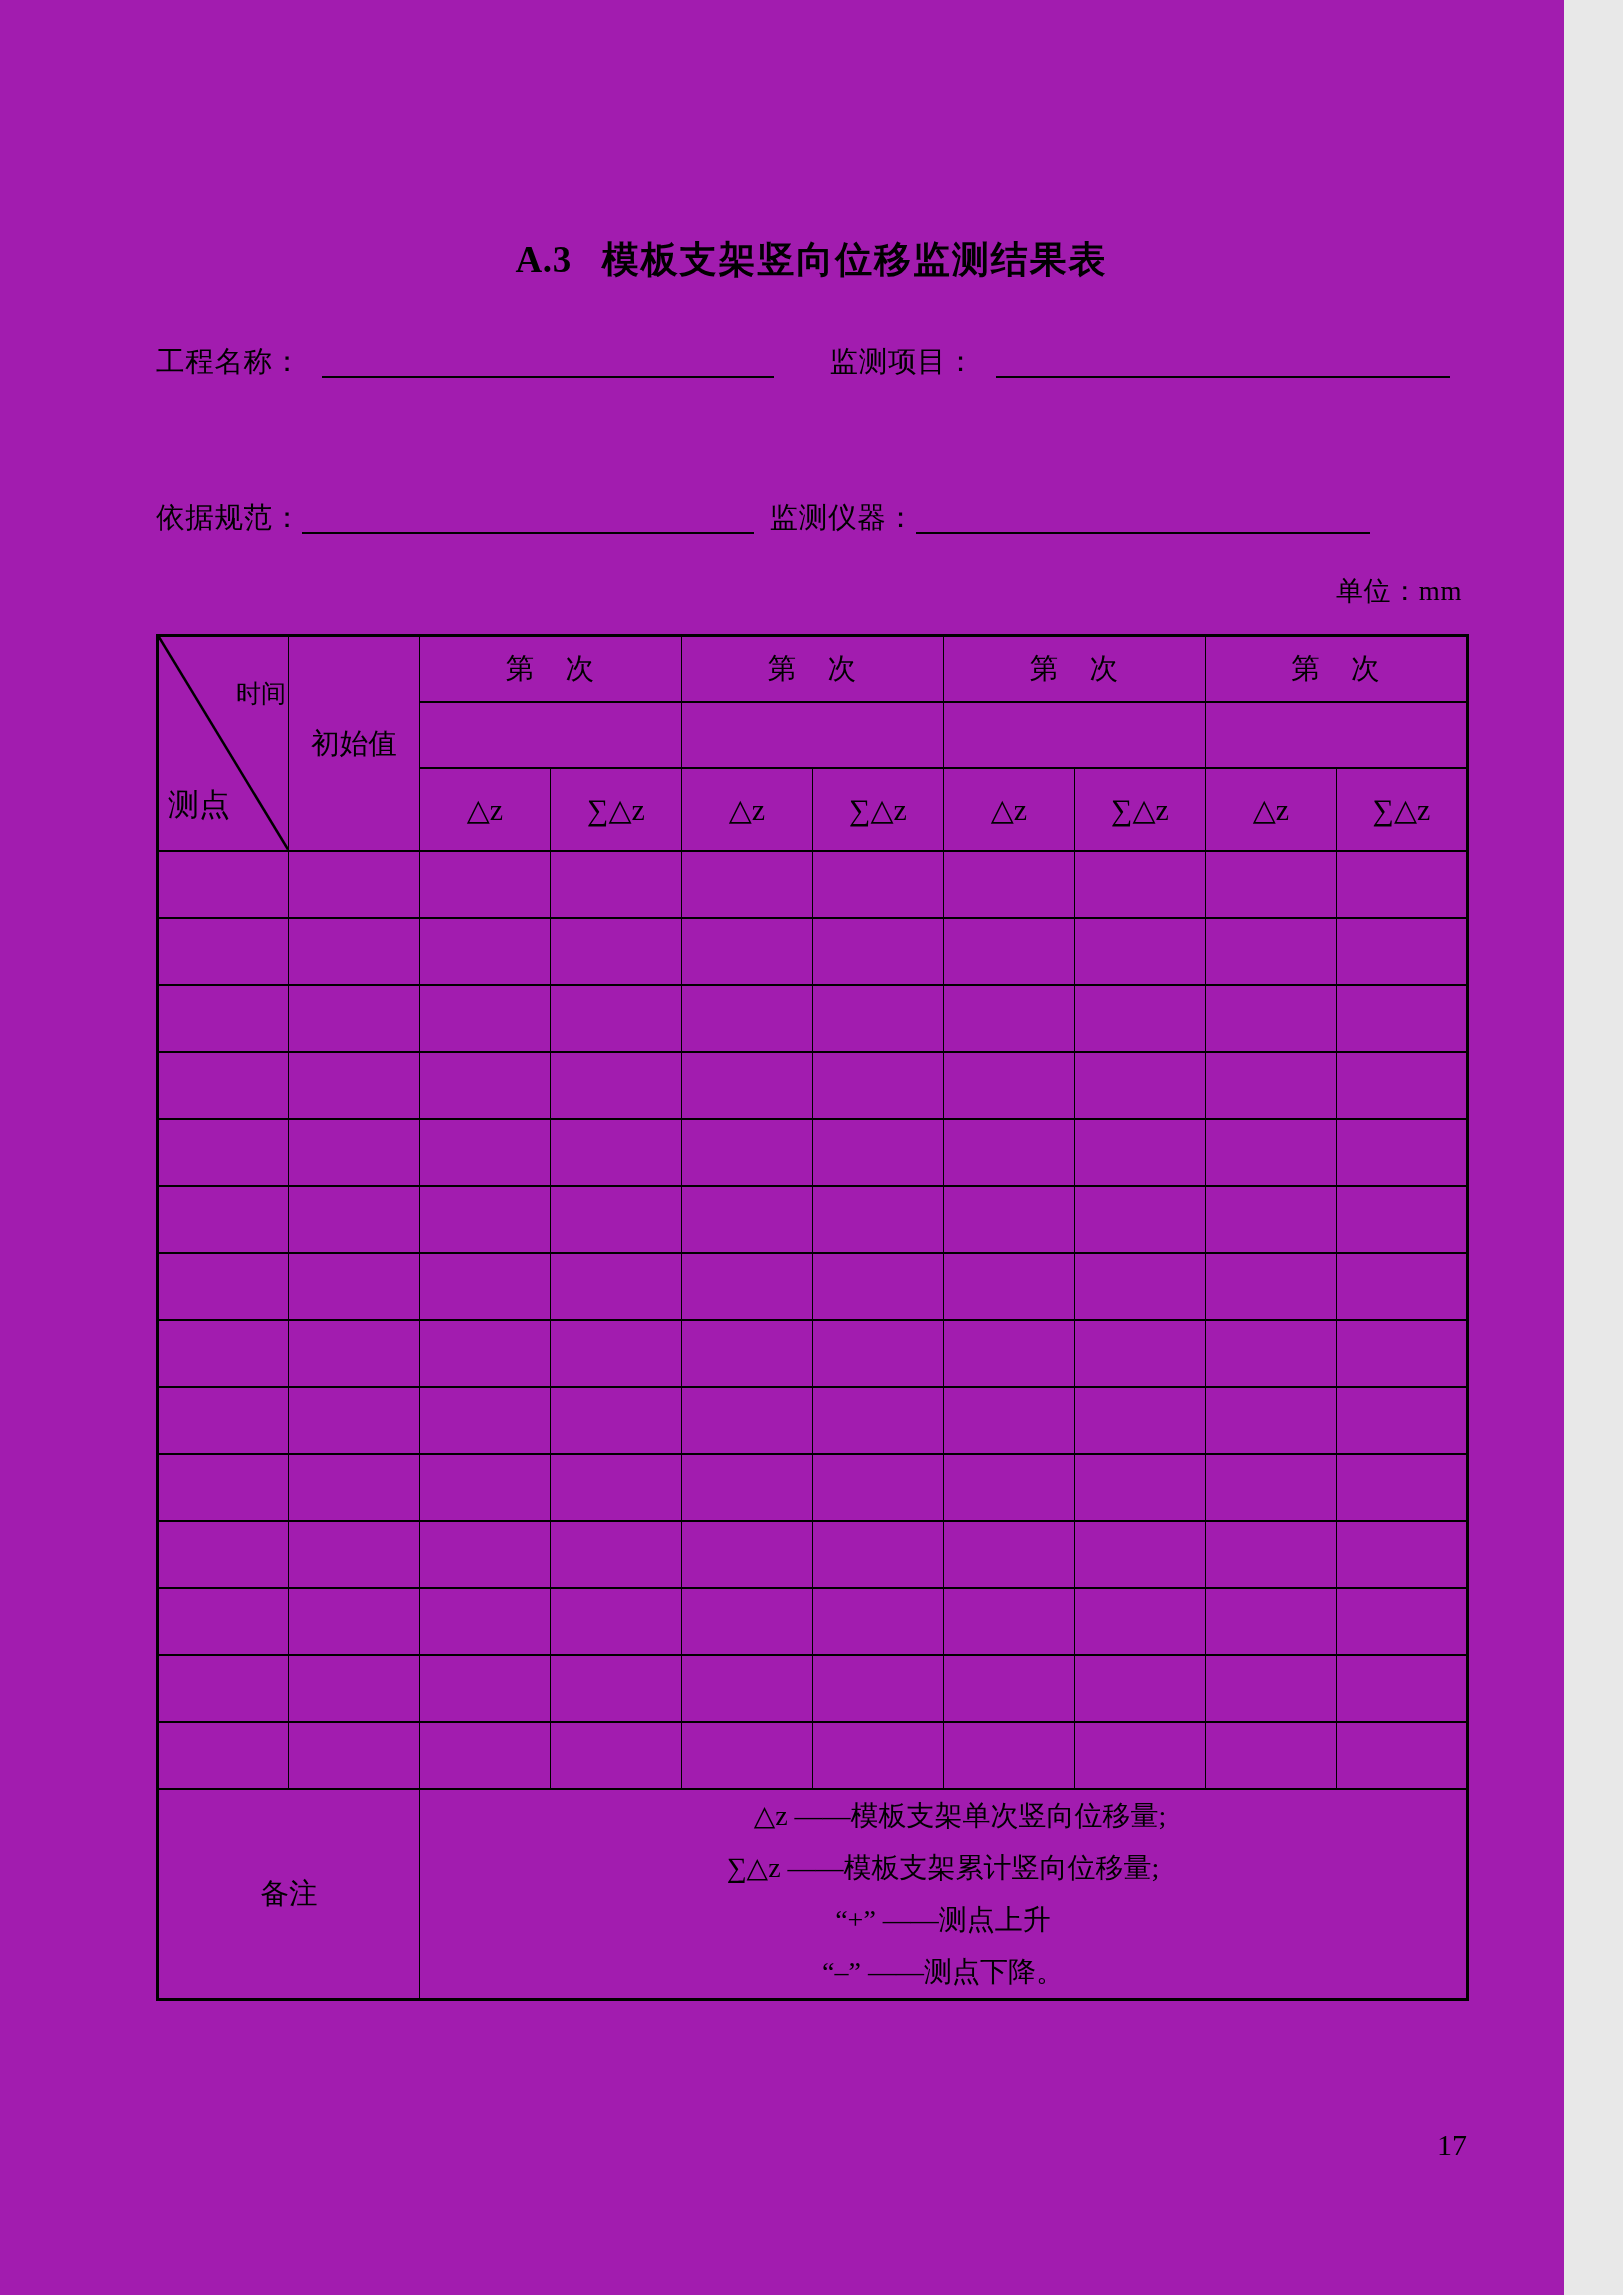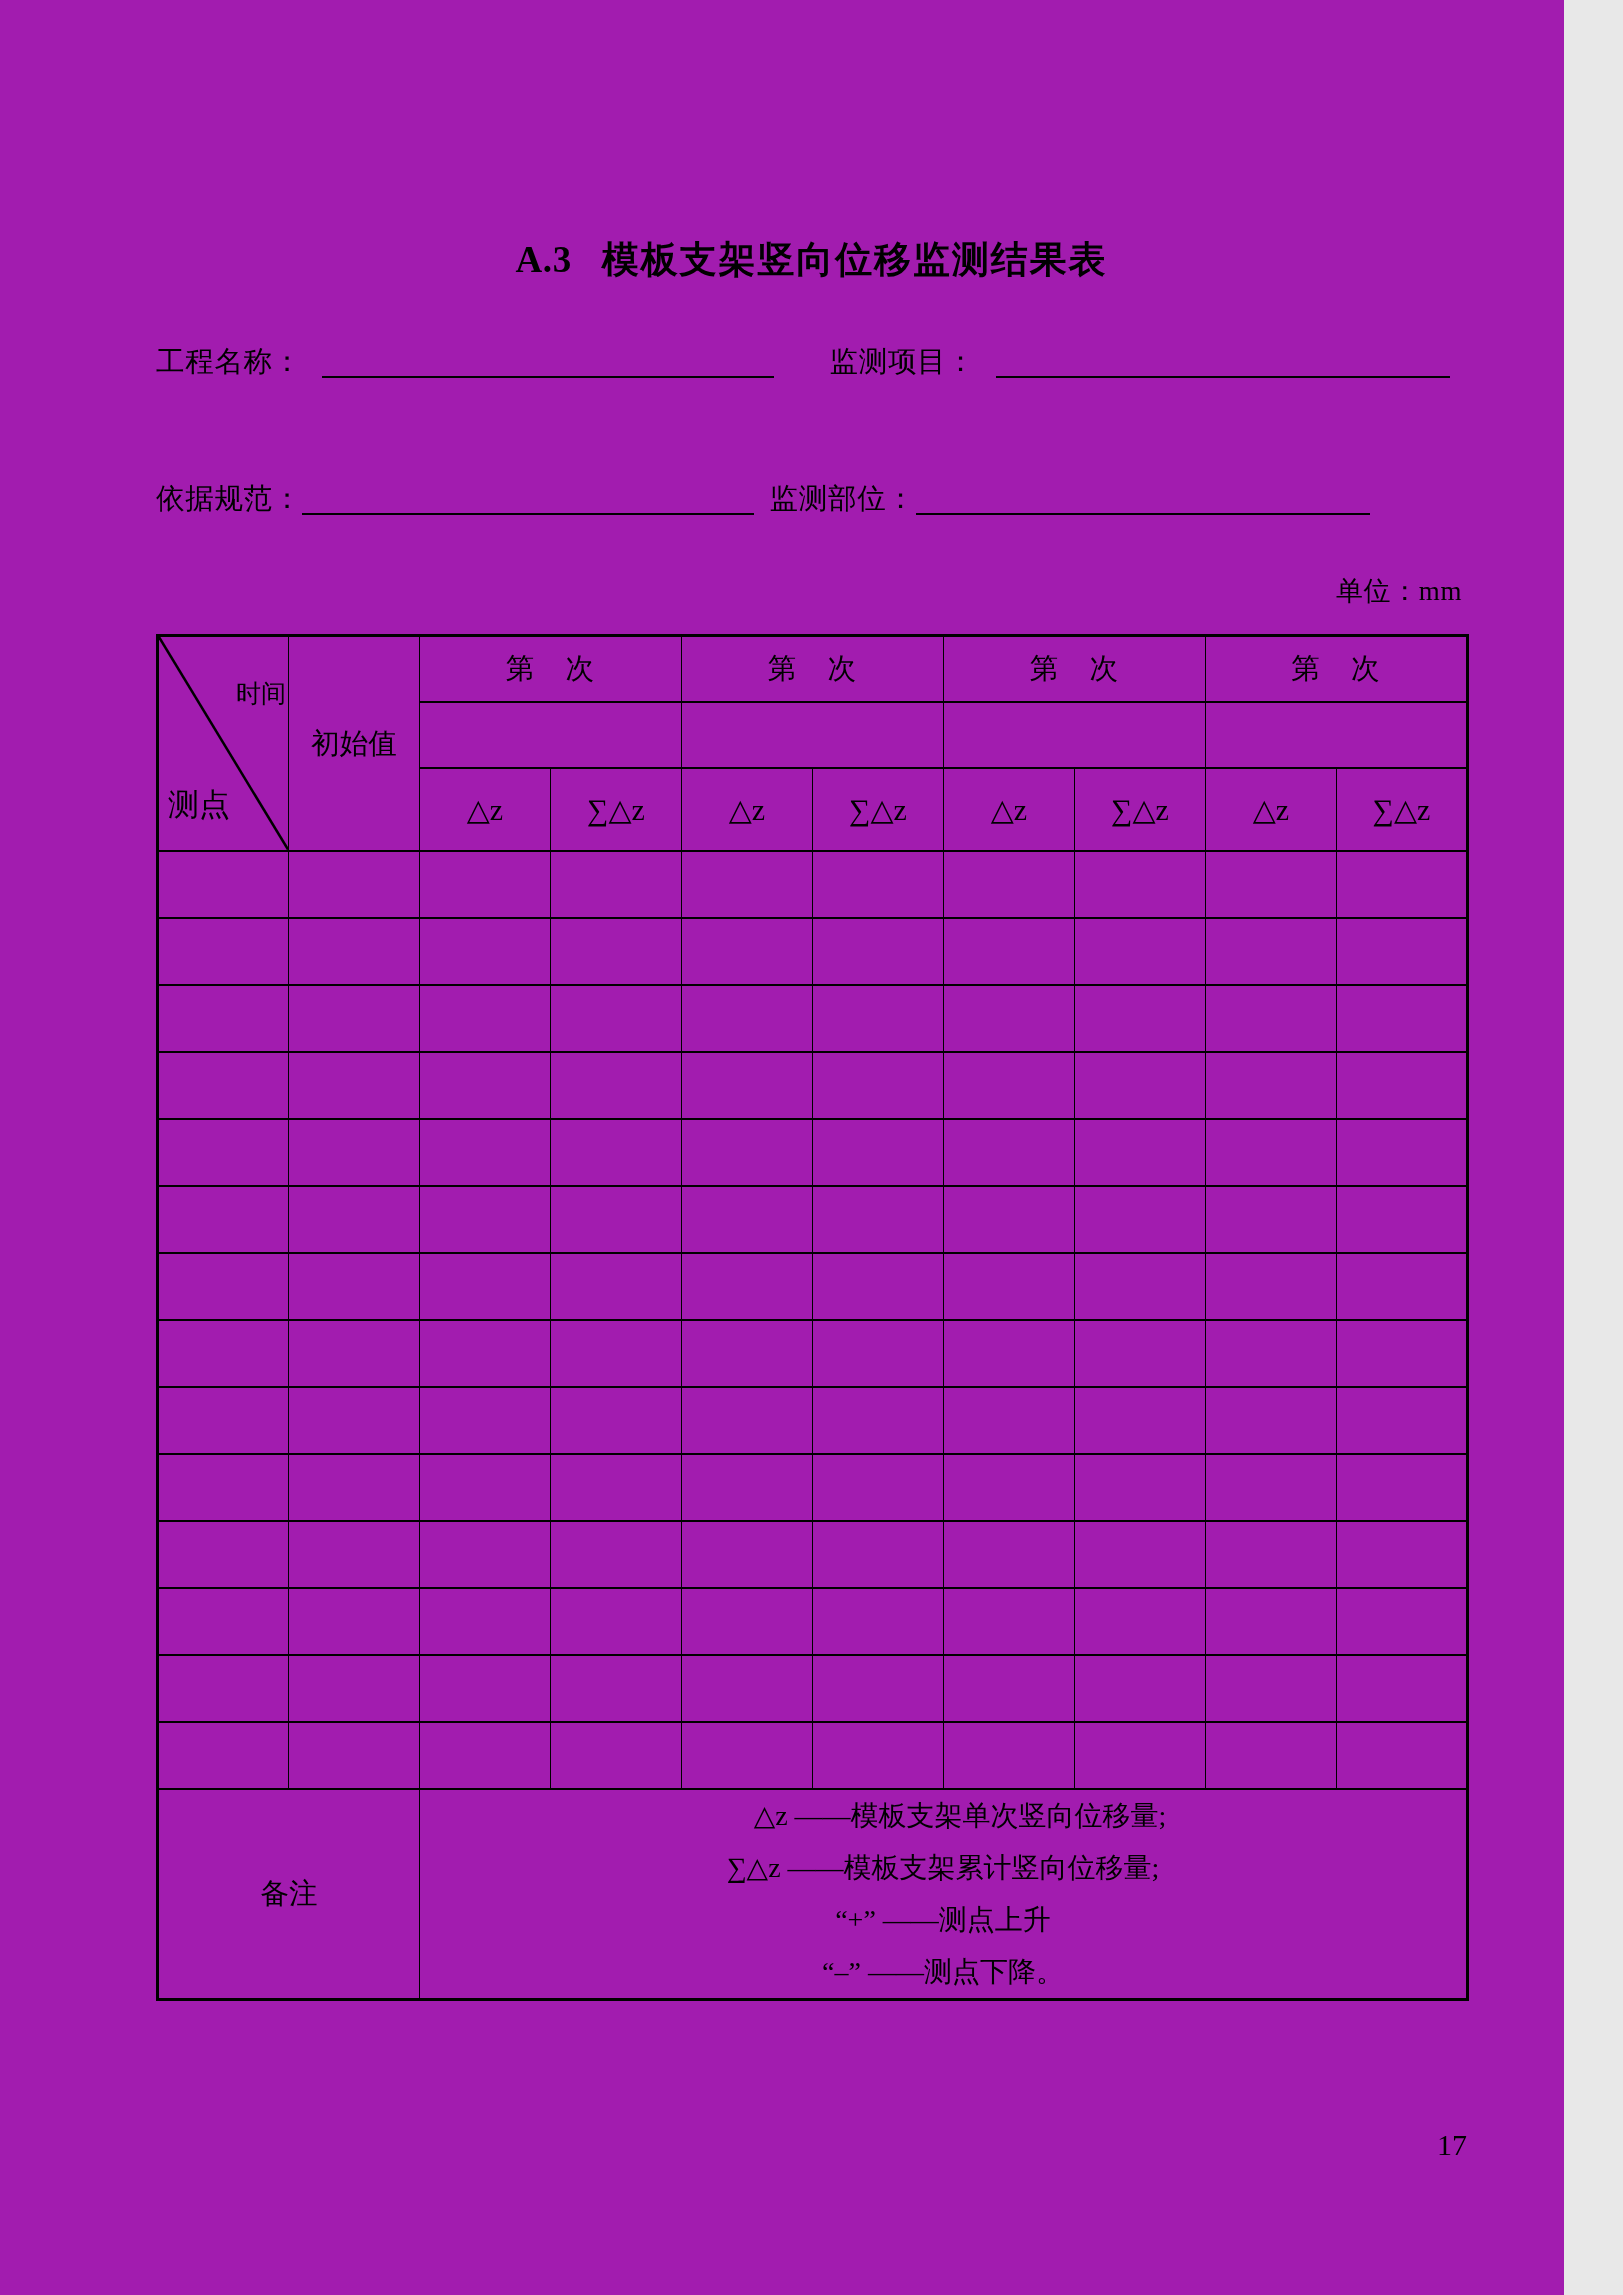--- a/index.html
+++ b/index.html
@@ -37,21 +37,21 @@
     position: absolute;
     left: 156px;
     height: 35px;
     display: flex;
     align-items: flex-end;
     font-size: 28.6px;
     white-space: nowrap;
   }
   .form-row.r1 { top: 343px; gap: 20px; }
   .form-row.r2 { top: 419px; }
-  .form-row.r3 { top: 480px; }
+  .form-row.r3 { top: 499px; }
   .field-label { line-height: 32px; letter-spacing: 0.6px; }
   .blank {
     display: inline-block;
     border-bottom: 2.6px solid #000;
     height: 31px;
   }
   .blank.left-blank  { width: 452px; }
   .blank.right-blank { width: 454px; }
   .form-spacer { display: inline-block; width: 15.6px; }
 
@@ -155,21 +155,21 @@
       <span class="form-spacer"></span>
       <span class="field-label">监测项目：</span>
       <span class="blank right-blank"></span>
   </div>
 
 
   <div class="form-row r3">
     <span class="field-label">依据规范：</span>
       <span class="blank left-blank"></span>
       <span class="form-spacer"></span>
-      <span class="field-label">监测部位：</span>
+      <span class="field-label">监测仪器：</span>
       <span class="blank right-blank"></span>
   </div>
 
   <div class="unit-note">单位：mm</div>
 
   <table class="monitoring-table">
     <colgroup>
       <col>
         <col>
         <col>

